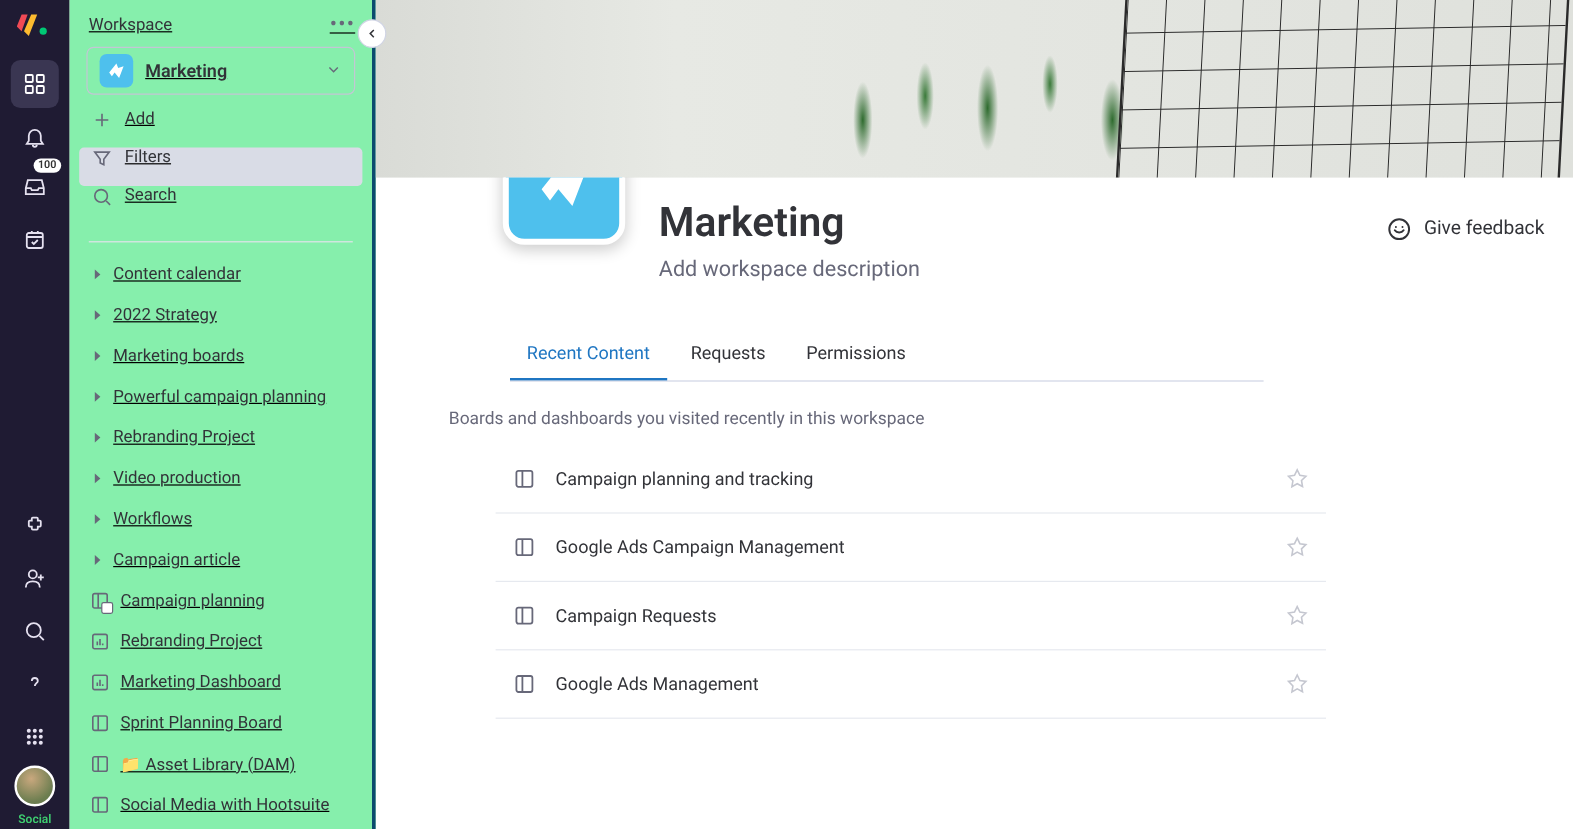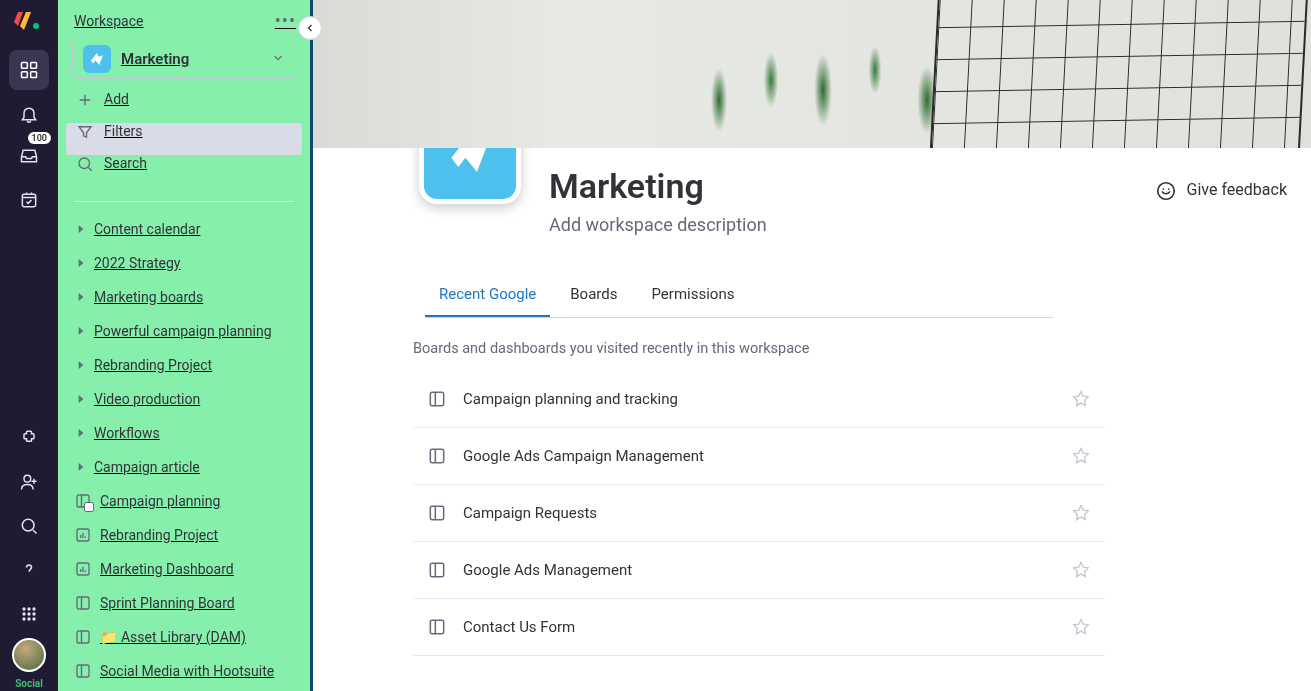--- a/index.html
+++ b/index.html
@@ -58,21 +58,21 @@
 .title-block { margin-left: 28px; padding-top: 18px; flex: 1; }
 .title { font-size: 34px; font-weight: 600; color: #323338; }
 .subtitle { font-size: 18px; color: #676879; margin-top: 8px; cursor: pointer; }
 .feedback { display: flex; color: #323338; font-size: 16px; margin-top: 32px; cursor: pointer; }
 .feedback svg { width: 22px; height: 22px; margin-right: 10px; }
 
 .tabs { display: flex; border-bottom: 1px solid #d0d4e4; margin: 40px 0 0 112px; width: 628px; }
 .tab { padding: 10px 14px 12px 14px; font-size: 15px; color: #323338; cursor: pointer; border-bottom: 2px solid transparent; margin-right: 6px;}
 .tab.active { color: #1f76c2; border-bottom-color: #1f76c2; }
 
-.hint { margin: 22px 0 14px 100px; color: #676879; font-size: 14.5px; }
+.hint { margin: 22px 0 14px 61px; color: #676879; font-size: 14.5px; }
 
 .board-list { margin: 0 0 0 100px; width: 692px; }
 .board-row { display: flex; align-items: center; height: 57px; border-bottom: 1px solid #e6e9ef; padding: 0 14px; }
 .board-row .bicon { width: 20px; height: 20px; color: #676879; margin-right: 16px; flex-shrink:0;}
 .board-row .bname { flex: 1; font-size: 15px; color: #323338; }
 .board-row .star { width: 20px; height: 20px; color: #c5c7d0; cursor: pointer; }
 </style>
 </head>
 <body>
 
@@ -315,22 +315,22 @@
         <div class="feedback">
           <svg viewBox="0 0 24 24" fill="none" stroke="currentColor" stroke-width="1.8">
               <circle cx="12" cy="12" r="9"></circle>
               <path d="M8 13c1 1.5 2.5 2 4 2s3-.5 4-2M9 10h.01M15 10h.01" stroke-linecap="round"></path>
             </svg>
           <span>Give feedback</span>
         </div>
       </div>
 
       <div class="tabs" id="tabs-container">
-          <div class="tab active">Recent Google</div>
-          <div class="tab">Boards</div>
+          <div class="tab active">Recent Content</div>
+          <div class="tab">Requests</div>
           <div class="tab">Permissions</div>
         </div>
 
       <div class="hint">Boards and dashboards you visited recently in this workspace</div>
 
       <div class="board-list" id="recent-list">
           <div class="board-row">
             <svg class="bicon" viewBox="0 0 24 24" fill="none" stroke="currentColor" stroke-width="1.8">
               <rect x="4" y="4" width="16" height="16" rx="2"></rect>
               <path d="M10 4v16"></path>
@@ -363,27 +363,17 @@
           <div class="board-row">
             <svg class="bicon" viewBox="0 0 24 24" fill="none" stroke="currentColor" stroke-width="1.8">
               <rect x="4" y="4" width="16" height="16" rx="2"></rect>
               <path d="M10 4v16"></path>
             </svg>
             <span class="bname">Google Ads Management</span>
             <svg class="star" viewBox="0 0 24 24" fill="none" stroke="currentColor" stroke-width="1.6">
               <path d="M12 3l2.7 5.5 6 .9-4.4 4.3 1 6-5.3-2.8L6.7 20l1-6L3.3 9.4l6-.9L12 3z"></path>
             </svg>
           </div>
-          <div class="board-row">
-            <svg class="bicon" viewBox="0 0 24 24" fill="none" stroke="currentColor" stroke-width="1.8">
-              <rect x="4" y="4" width="16" height="16" rx="2"></rect>
-              <path d="M10 4v16"></path>
-            </svg>
-            <span class="bname">Contact Us Form</span>
-            <svg class="star" viewBox="0 0 24 24" fill="none" stroke="currentColor" stroke-width="1.6">
-              <path d="M12 3l2.7 5.5 6 .9-4.4 4.3 1 6-5.3-2.8L6.7 20l1-6L3.3 9.4l6-.9L12 3z"></path>
-            </svg>
-          </div>
         </div>
     </div>
   </div>
 
 </div>
 
 </body></html>

